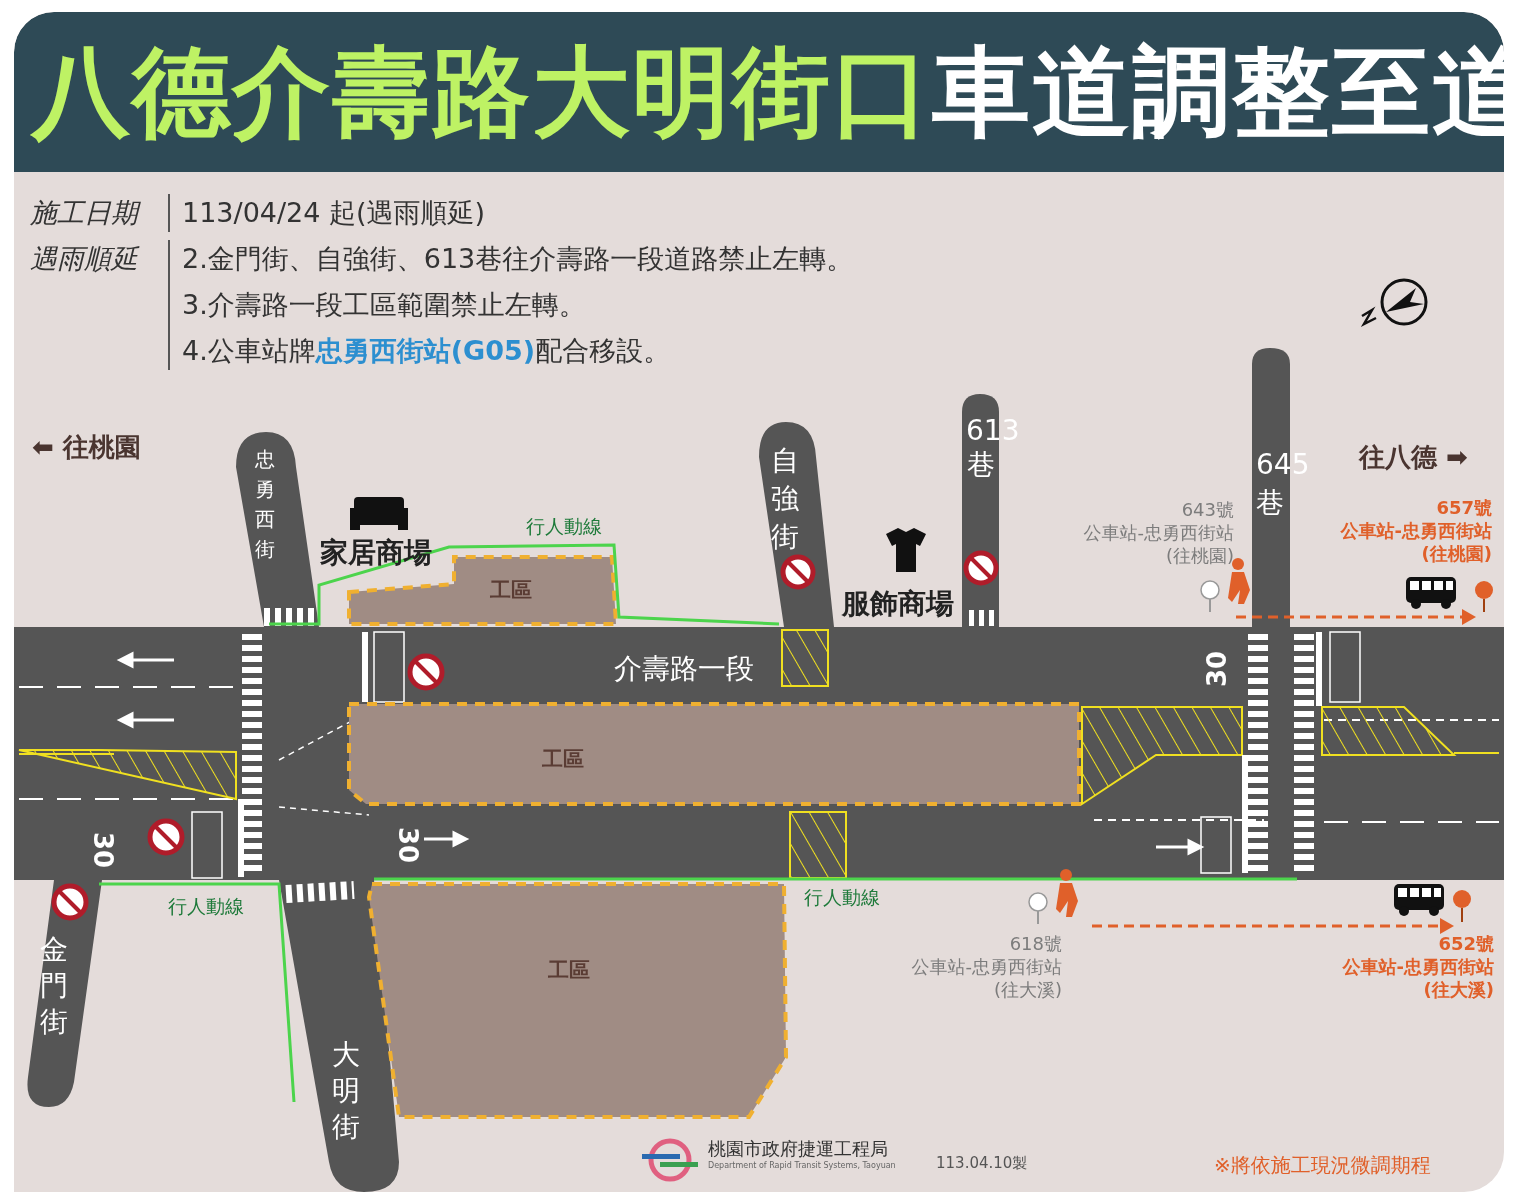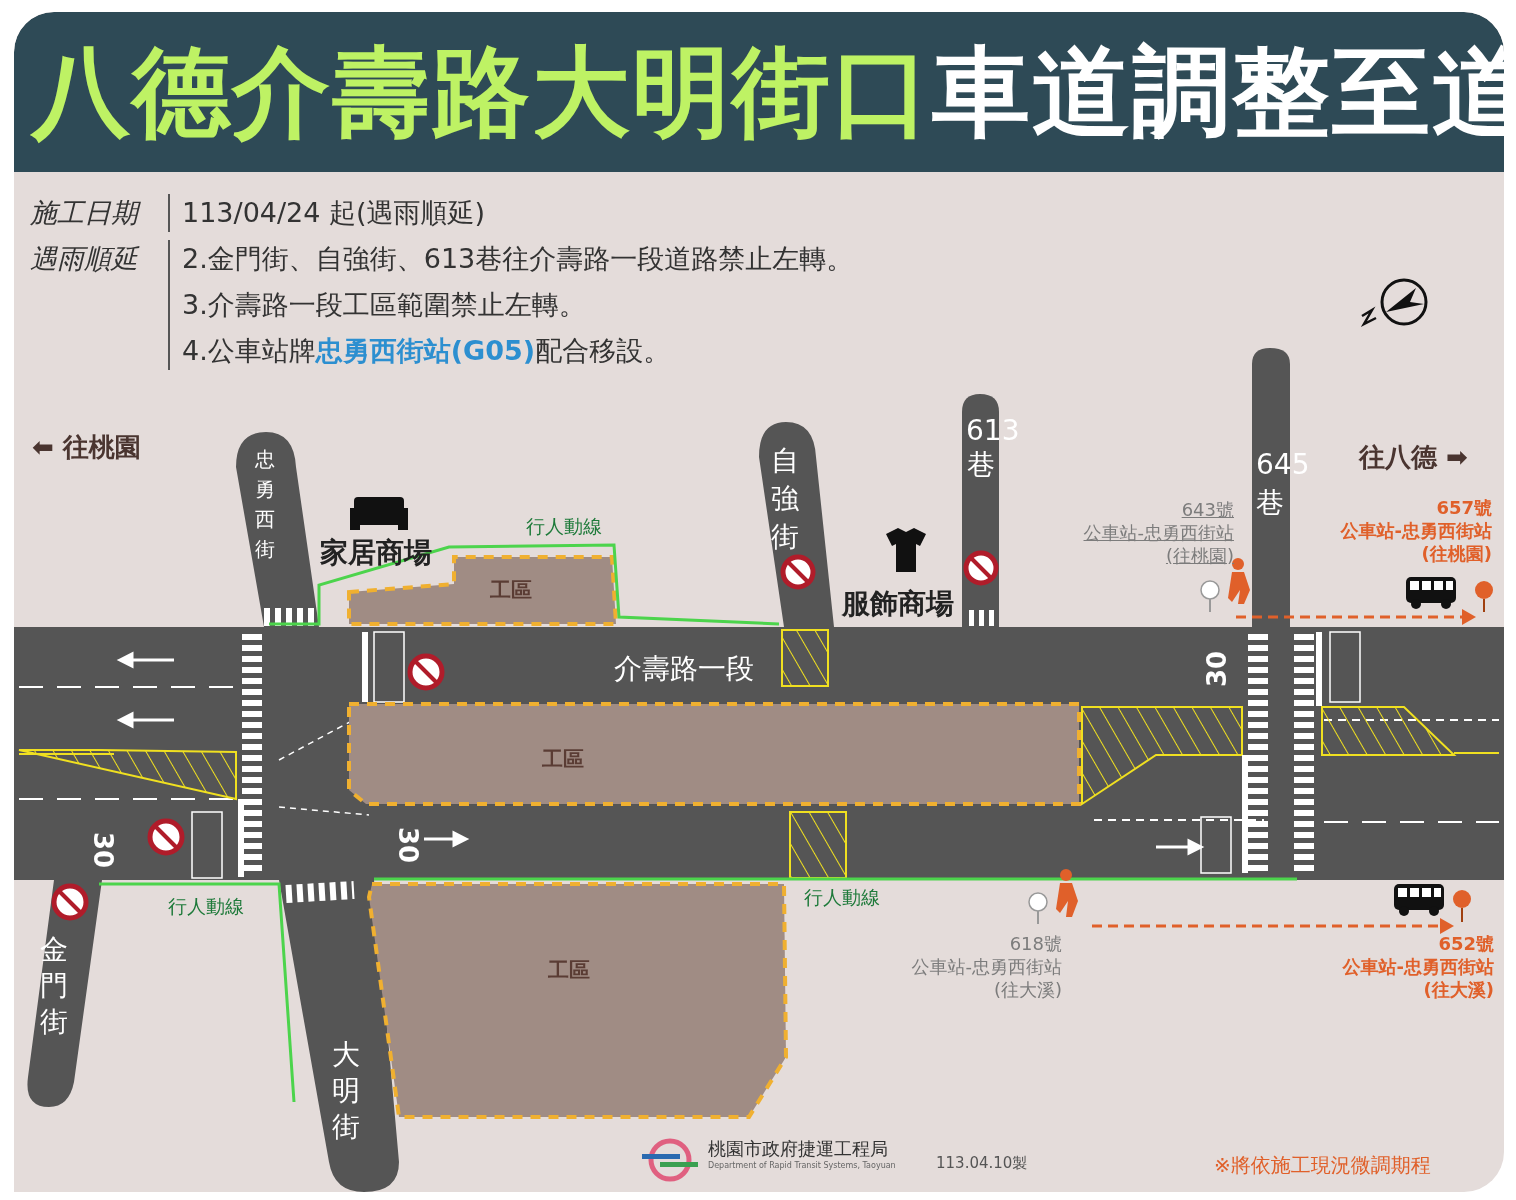--- a/index.html
+++ b/index.html
@@ -225,21 +225,21 @@
   <div class="abs shop" style="left:828px;top:573px;">服飾商場</div>
 
   <div class="abs zone" style="left:476px;top:564px;">工區</div>
   <div class="abs zone" style="left:528px;top:733px;">工區</div>
   <div class="abs zone" style="left:534px;top:944px;">工區</div>
 
   <div class="abs ped" style="left:512px;top:502px;">行人動線</div>
   <div class="abs ped" style="left:154px;top:882px;">行人動線</div>
   <div class="abs ped" style="left:790px;top:873px;">行人動線</div>
 
-  <div class="abs stop-text stop-grey" style="left:1010px;top:486px;width:210px;text-decoration:underline;">
+  <div class="abs stop-text stop-grey" style="left:1010px;top:486px;width:210px;">
     <div>643號</div>
     <div>公車站-忠勇西街站</div>
     <div>(往桃園)</div>
   </div>
   <div class="abs stop-text stop-orange" style="left:1260px;top:484px;width:218px;">
     <div>657號</div>
     <div>公車站-忠勇西街站</div>
     <div>(往桃園)</div>
   </div>
   <div class="abs stop-text stop-grey" style="left:840px;top:920px;width:208px;">

